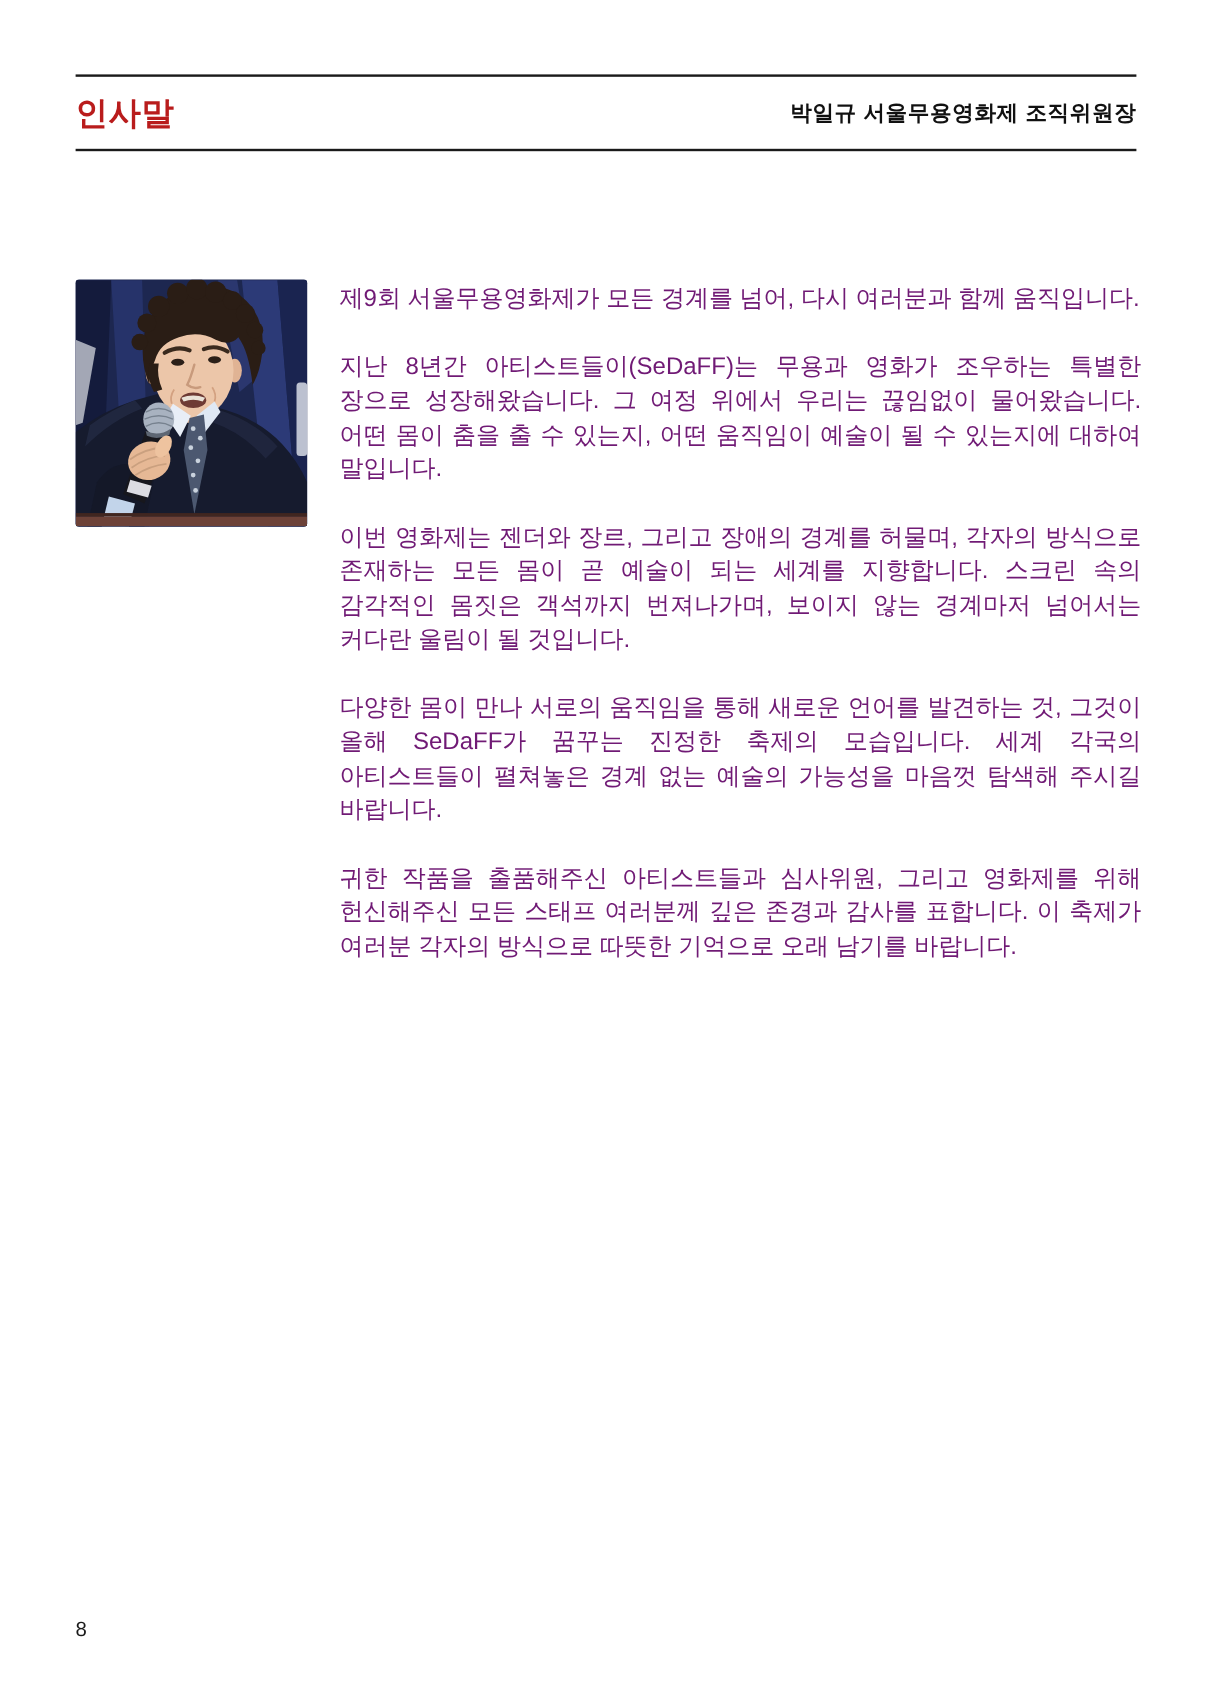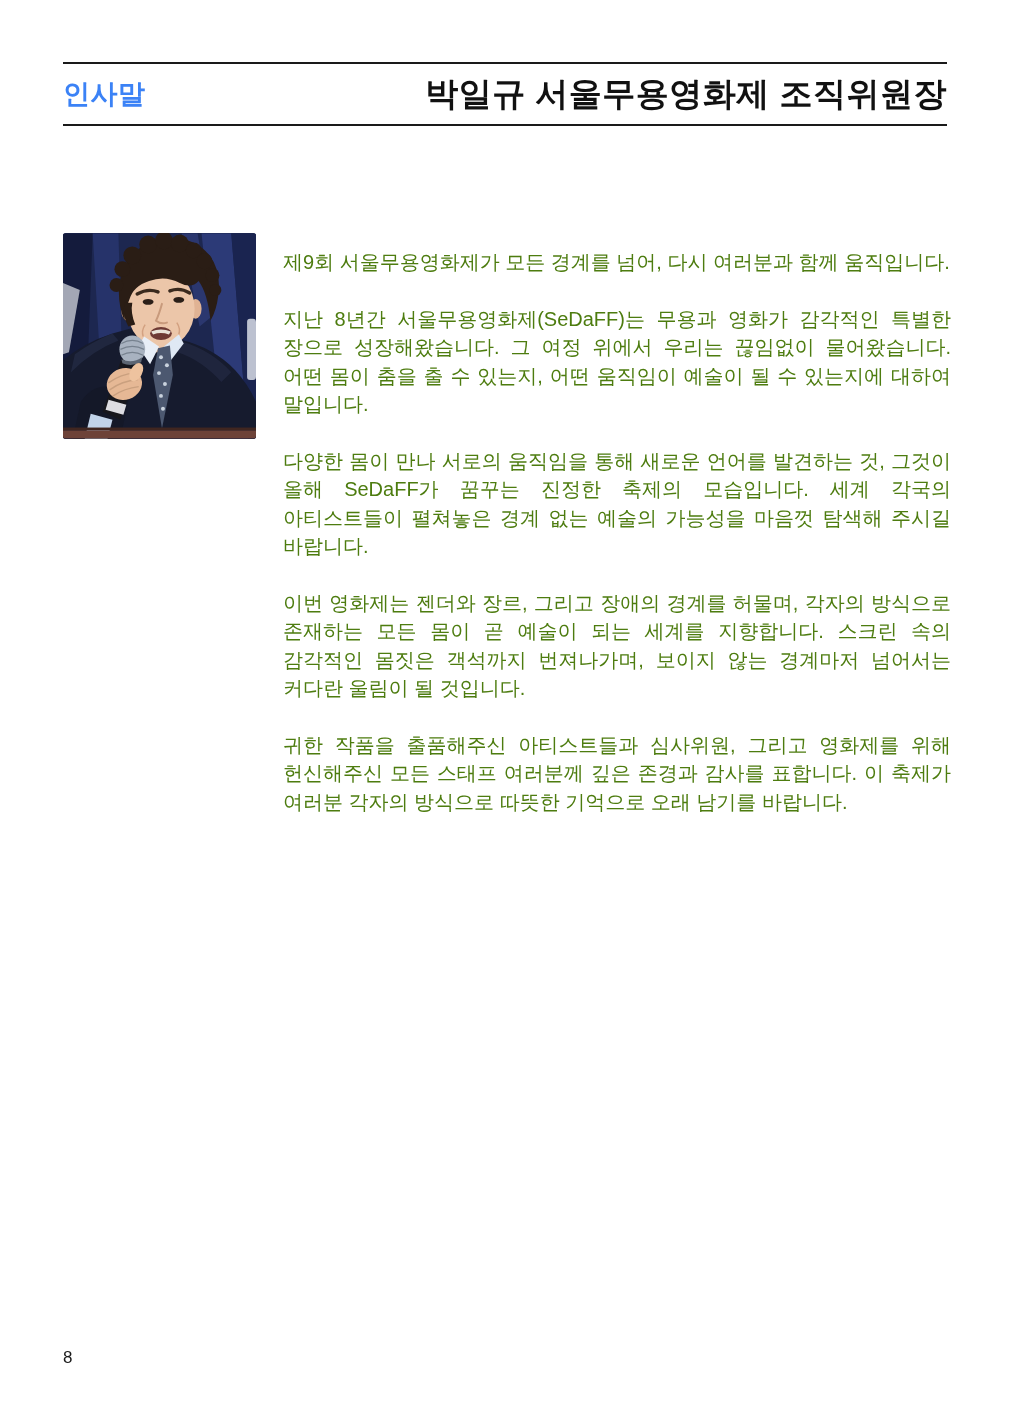--- a/index.html
+++ b/index.html
@@ -33,24 +33,24 @@
     width: 884px;
     height: 60px;
     display: flex;
     justify-content: space-between;
     align-items: center;
   }
   .section-title {
     font-size: 27px;
     font-weight: 700;
     letter-spacing: 0.5px;
-    color: #3b82f6;
+    color: #b91c1c;
   }
   .author-title {
-    font-size: 33px;
+    font-size: 18px;
     font-weight: 700;
     letter-spacing: 0.5px;
     color: #111111;
     text-align: right;
   }
   
   .photo-frame {
     position: absolute;
     left: 63px;
     top: 233px;
@@ -62,27 +62,27 @@
   }
   .photo-frame svg { display: block; width: 100%; height: 100%; }
   
   .content {
     position: absolute;
     left: 283px;
     top: 231px;
     width: 668px;
   }
   .content p {
-    margin: 17px 0 28px 0;
+    margin: 4px 0 28px 0;
     font-size: 20px;
     line-height: 28.5px;
     text-align: justify;
     word-break: keep-all;
     overflow-wrap: break-word;
-    color: #4d7c0f;
+    color: #701a75;
   }
   
   .page-number {
     position: absolute;
     left: 63px;
     top: 1348px;
     font-size: 17px;
     color: #1a1a1a;
   }
 </style>
@@ -182,21 +182,21 @@
       </g>
       <ellipse cx="74" cy="140" rx="6" ry="10" fill="#eec39f" transform="rotate(28 74 140)"></ellipse>
 
       <rect x="0" y="196" width="195" height="3" fill="#402620"></rect>
       <rect x="0" y="199" width="195" height="8" fill="#6d4238"></rect>
     </svg>
   </figure>
 
   <div class="content">
     <p>제9회 서울무용영화제가 모든 경계를 넘어, 다시 여러분과 함께 움직입니다.</p>
-    <p>지난 8년간 서울무용영화제(SeDaFF)는 무용과 영화가 감각적인 특별한 장으로 성장해왔습니다. 그 여정 위에서 우리는 끊임없이 물어왔습니다. 어떤 몸이 춤을 출 수 있는지, 어떤 움직임이 예술이 될 수 있는지에 대하여 말입니다.</p>
+    <p>지난 8년간 아티스트들이(SeDaFF)는 무용과 영화가 조우하는 특별한 장으로 성장해왔습니다. 그 여정 위에서 우리는 끊임없이 물어왔습니다. 어떤 몸이 춤을 출 수 있는지, 어떤 움직임이 예술이 될 수 있는지에 대하여 말입니다.</p>
+    <p>이번 영화제는 젠더와 장르, 그리고 장애의 경계를 허물며, 각자의 방식으로 존재하는 모든 몸이 곧 예술이 되는 세계를 지향합니다. 스크린 속의 감각적인 몸짓은 객석까지 번져나가며, 보이지 않는 경계마저 넘어서는 커다란 울림이 될 것입니다.</p>
     <p>다양한 몸이 만나 서로의 움직임을 통해 새로운 언어를 발견하는 것, 그것이 올해 SeDaFF가 꿈꾸는 진정한 축제의 모습입니다. 세계 각국의 아티스트들이 펼쳐놓은 경계 없는 예술의 가능성을 마음껏 탐색해 주시길 바랍니다.</p>
-    <p>이번 영화제는 젠더와 장르, 그리고 장애의 경계를 허물며, 각자의 방식으로 존재하는 모든 몸이 곧 예술이 되는 세계를 지향합니다. 스크린 속의 감각적인 몸짓은 객석까지 번져나가며, 보이지 않는 경계마저 넘어서는 커다란 울림이 될 것입니다.</p>
     <p>귀한 작품을 출품해주신 아티스트들과 심사위원, 그리고 영화제를 위해 헌신해주신 모든 스태프 여러분께 깊은 존경과 감사를 표합니다. 이 축제가 여러분 각자의 방식으로 따뜻한 기억으로 오래 남기를 바랍니다.</p>
   </div>
 
   <div class="page-number">8</div>
 
 </div>
 
 </body></html>

